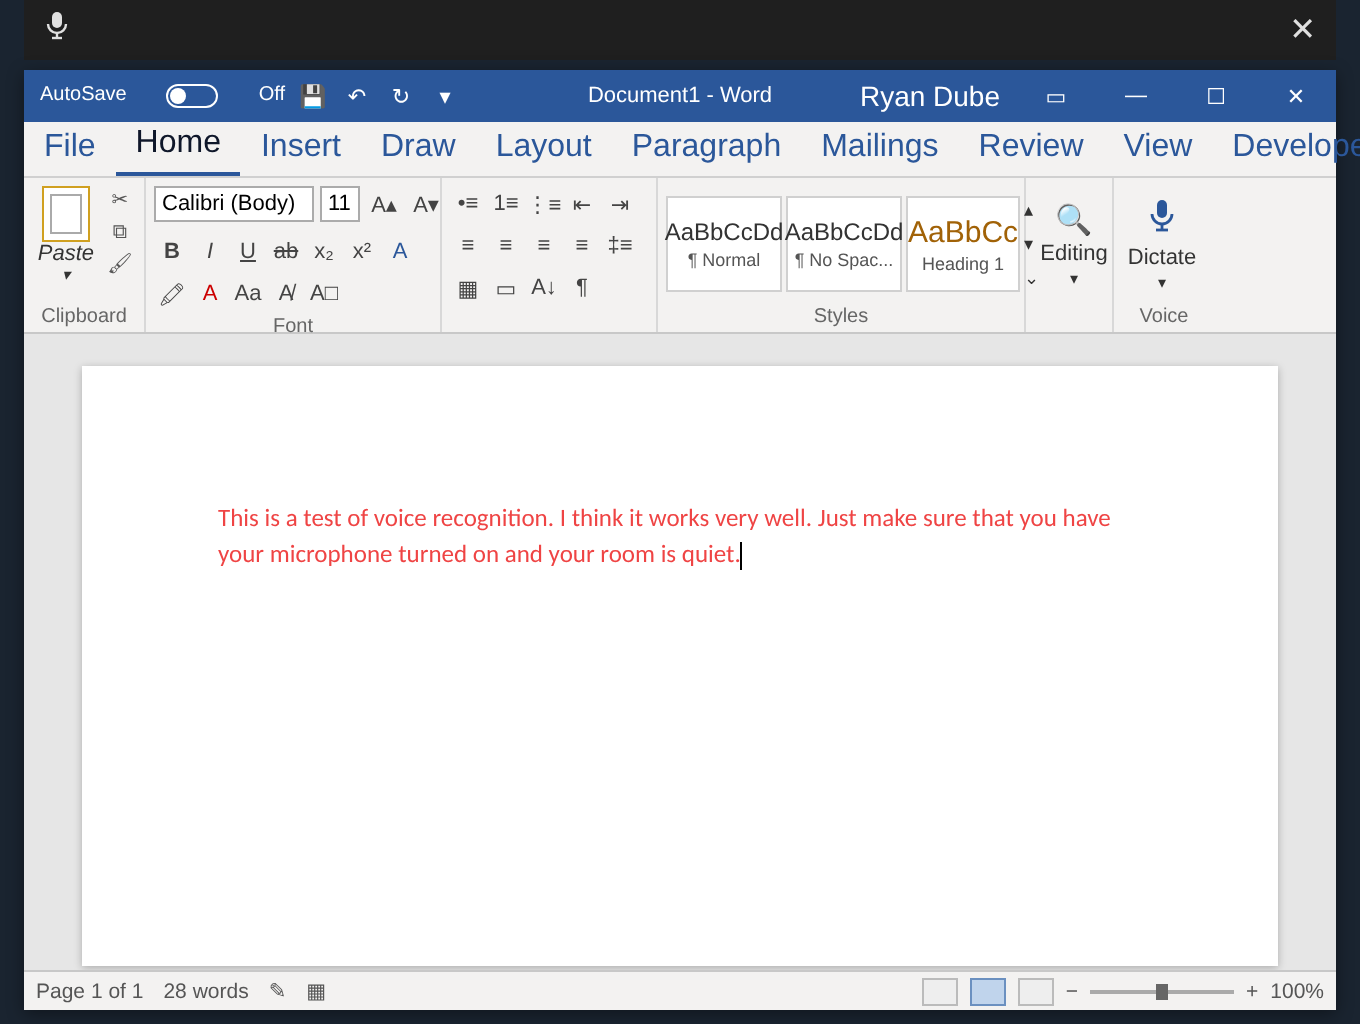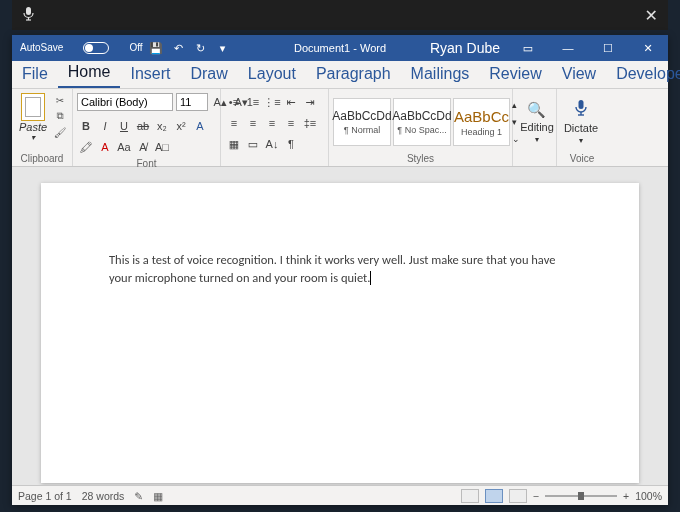--- a/index.html
+++ b/index.html
@@ -24,34 +24,34 @@
   .ribbon { height: 78px; background: #f3f2f1; border-bottom: 1px solid #c8c8c8; display: flex; font-size: 11px; color: #333; }
   .group { border-right: 1px solid #d8d8d8; display: flex; flex-direction: column; justify-content: space-between; padding: 2px 4px 0; }
   .group-body { flex: 1; display: flex; align-items: flex-start; gap: 2px; padding-top: 2px; }
   .group-label { text-align: center; font-size: 10px; color: #666; padding: 2px 0; position: relative; }
   .paste-btn { display: flex; flex-direction: column; align-items: center; width: 34px; font-style: italic; }
   .paste-icon { width: 24px; height: 28px; background: linear-gradient(#fff,#fff) padding-box, #f3c249; border: 1px solid #d0a020; position: relative; }
   .paste-icon::before { content:""; position:absolute; left:3px; top:3px; right:3px; bottom:3px; background:#fff; border:1px solid #aaa; }
   .mini-col { display: flex; flex-direction: column; gap: 2px; }
   .mini-btn { width: 16px; height: 14px; display: flex; align-items: center; justify-content: center; font-size: 10px; color: #555; }
   .font-row { display: flex; gap: 3px; align-items: center; margin-bottom: 3px; }
-  .font-select { width: 96px; height: 18px; font-size: 11px; border: 1px solid #ababab; background: #fff; padding: 0 3px; }
-  .size-select { width: 32px; height: 18px; font-size: 11px; border: 1px solid #ababab; background: #fff; padding: 0 3px; }
+  .font-select { width: 80px; height: 18px; font-size: 11px; border: 1px solid #ababab; background: #fff; padding: 0 3px; }
+  .size-select { width: 20px; height: 18px; font-size: 11px; border: 1px solid #ababab; background: #fff; padding: 0 3px; }
   .btnrow { display: flex; gap: 1px; }
   .rb { width: 18px; height: 18px; display: inline-flex; align-items: center; justify-content: center; font-size: 11px; color: #444; border: 1px solid transparent; }
   .styles-body { display: flex; gap: 2px; align-items: center; }
   .style-item { width: 58px; height: 48px; border: 1px solid #d0d0d0; background: #fff; display: flex; flex-direction: column; align-items: center; justify-content: center; font-size: 9px; }
   .style-prev { font-size: 12px; color: #333; }
   .style-item.h1 .style-prev { color: #a16207; font-size: 15px; }
   .style-name { font-size: 9px; color: #555; margin-top: 2px; }
   .vbar { display:flex; flex-direction:column; align-items:center; justify-content:center; width:40px; gap:2px; }
   .vbar .ic { font-size: 15px; color: #444; }
   .vbar.dictate .ic { color: #2b579a; }
   .doc-area { flex: 1; background: #e6e6e6; display: flex; justify-content: center; overflow: auto; padding: 16px 0; }
-  .page { width: 598px; min-height: 300px; background: #fff; box-shadow: 0 1px 4px rgba(0,0,0,.25); padding: 68px 68px; font-family: Calibri, sans-serif; font-size: 12.5px; color: #404040; line-height: 1.4; }
+  .page { width: 598px; min-height: 300px; background: #fff; box-shadow: 0 1px 4px rgba(0,0,0,.25); padding: 68px 68px; font-family: Calibri, sans-serif; font-size: 12.5px; color: #ef4444; line-height: 1.4; }
   .cursor { display:inline-block; width:1px; height:14px; background:#000; vertical-align:text-bottom; }
   .statusbar { height: 20px; background: #f3f2f1; border-top: 1px solid #c8c8c8; display: flex; align-items: center; font-size: 10.5px; color: #555; padding: 0 6px; gap: 10px; }
   .sb-right { margin-left: auto; display: flex; align-items: center; gap: 6px; }
   .sb-btn { width: 18px; height: 14px; border: 1px solid #bbb; background: #eee; }
   .sb-btn.active { background: #c0d4ec; border-color: #6b90c0; }
   .zoom-slider { width: 72px; height: 2px; background: #aaa; position: relative; }
   .zoom-slider::after { content:""; position:absolute; left:50%; top:-3px; width:6px; height:8px; background:#666; transform:translateX(-50%); }
   .grow { font-size:10px; }
 </style>
 </head>

